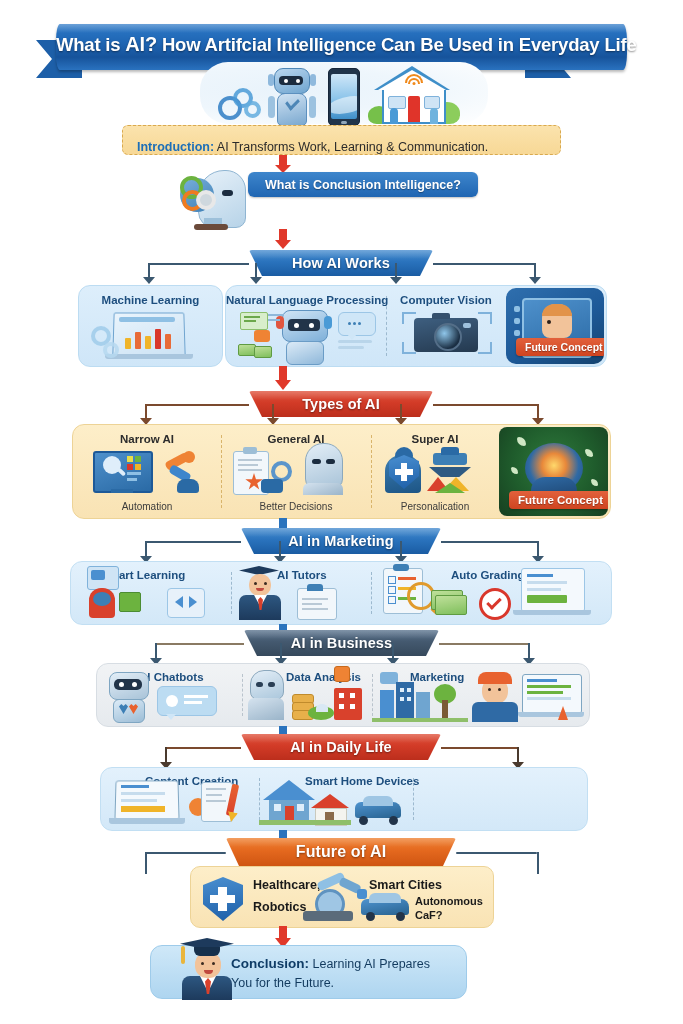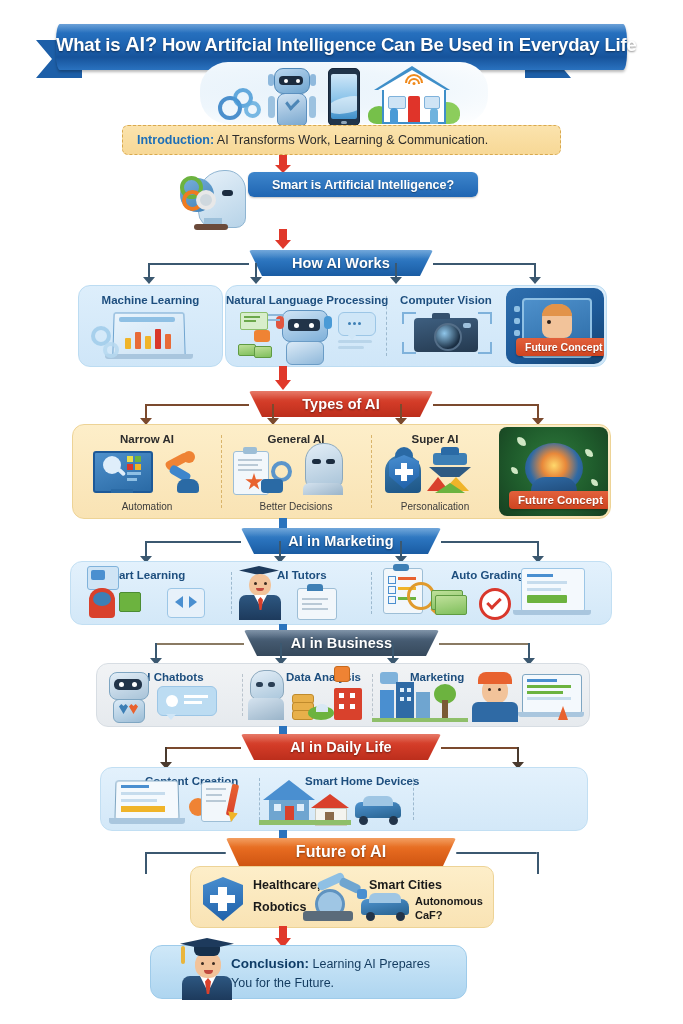--- a/index.html
+++ b/index.html
@@ -143,21 +143,21 @@
     background:linear-gradient(180deg,#e2613c,#cf4420);
     box-shadow:0 1px 2px rgba(0,0,0,.3);text-shadow:0 1px 1px rgba(0,0,0,.35);
   }
   .future-tile{position:absolute;border-radius:8px;overflow:hidden;}
 
   
   .introbox{
     position:absolute;left:122px;top:125px;width:437px;height:28px;border-radius:6px;
     background:linear-gradient(180deg,#fbe3ad 0%,#f7d896 100%);
     border:1px dashed #d9a94e;
-    display:flex;align-items:center;
+    display:flex;align-items:flex-end;
   }
   .introbox .t{margin-left:14px;font-size:12.5px;color:#2b2b2b;white-space:nowrap;}
   .introbox .t b{color:#1d6fb8;}
 
   .whatbox-title{
     position:absolute;left:248px;top:172px;width:230px;height:25px;border-radius:6px;
     background:linear-gradient(180deg,#3e86cc 0%,#1f65b2 100%);
     color:#fff;font-size:12.5px;font-weight:bold;
     display:flex;align-items:center;justify-content:center;
     box-shadow:0 1px 2px rgba(0,0,0,.25);text-shadow:0 1px 1px rgba(0,0,0,.35);
@@ -307,21 +307,21 @@
   <div class="ai-head">
     <div class="aih-face"></div>
     <div class="aih-brain"></div>
     <div class="cog c1"></div>
       <div class="cog c2"></div>
       <div class="cog c3"></div>
     <div class="aih-eye"></div>
     <div class="aih-neck"></div>
       <div class="aih-base"></div>
   </div>
-  <div class="whatbox-title">Smart is Artificial Intelligence?</div>
+  <div class="whatbox-title">What is Conclusion Intelligence?</div>
   <div class="downarrow" style="left:275px;top:229px;height:20px;">
     <div class="stem" style="height:11px;background:#e0382a;"></div>
     <div class="head" style="top:11px;border-top:9px solid #e0382a;"></div>
   </div>
 
   <div class="plaque blue" style="left:249px;top:250px;width:184px;">
     <span class="lbl">How AI Works</span>
   </div>
   <div class="bracket" style="left:0;top:263px;width:683px;height:22px;">
     <div class="hline" style="left:148px;width:101px;background:#3b5870;"></div>

